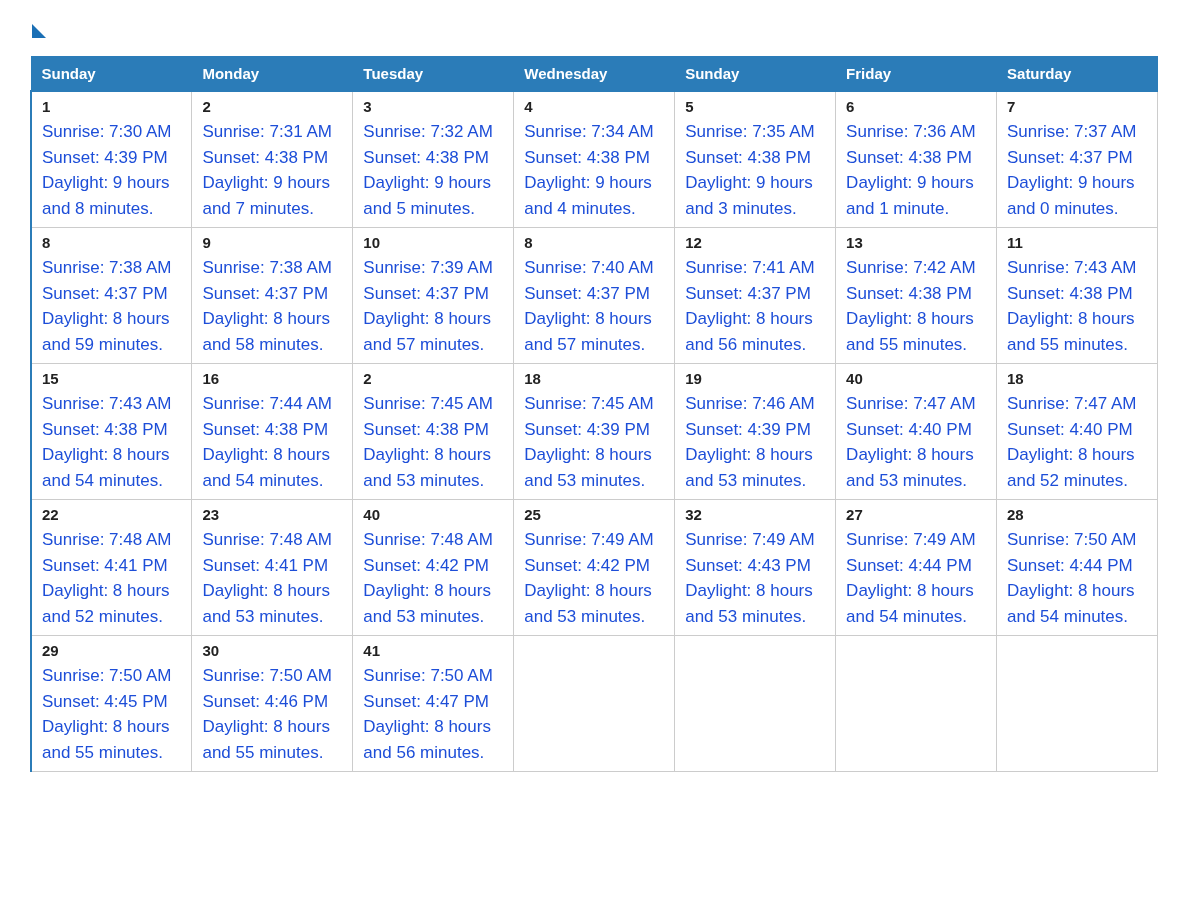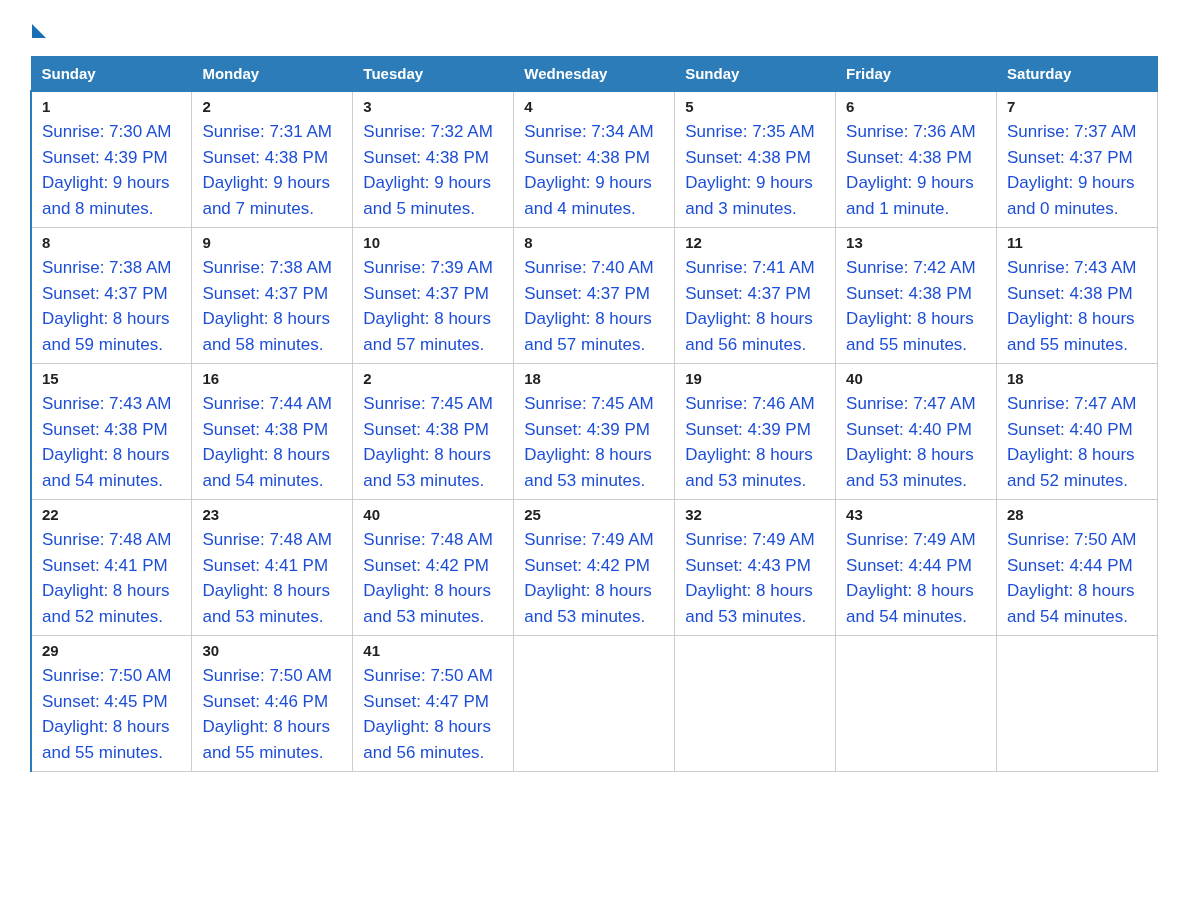--- a/index.html
+++ b/index.html
@@ -243,21 +243,21 @@
       </td>
         <td>
         <span class="day-number">25</span>
         <span class="day-info">Sunrise: 7:49 AM<br>Sunset: 4:42 PM<br>Daylight: 8 hours and 53 minutes.</span>
       </td>
         <td>
         <span class="day-number">32</span>
         <span class="day-info">Sunrise: 7:49 AM<br>Sunset: 4:43 PM<br>Daylight: 8 hours and 53 minutes.</span>
       </td>
         <td>
-        <span class="day-number">43</span>
+        <span class="day-number">27</span>
         <span class="day-info">Sunrise: 7:49 AM<br>Sunset: 4:44 PM<br>Daylight: 8 hours and 54 minutes.</span>
       </td>
         <td>
         <span class="day-number">28</span>
         <span class="day-info">Sunrise: 7:50 AM<br>Sunset: 4:44 PM<br>Daylight: 8 hours and 54 minutes.</span>
       </td>
       </tr>
       <tr>
         <td>
         <span class="day-number">29</span>

